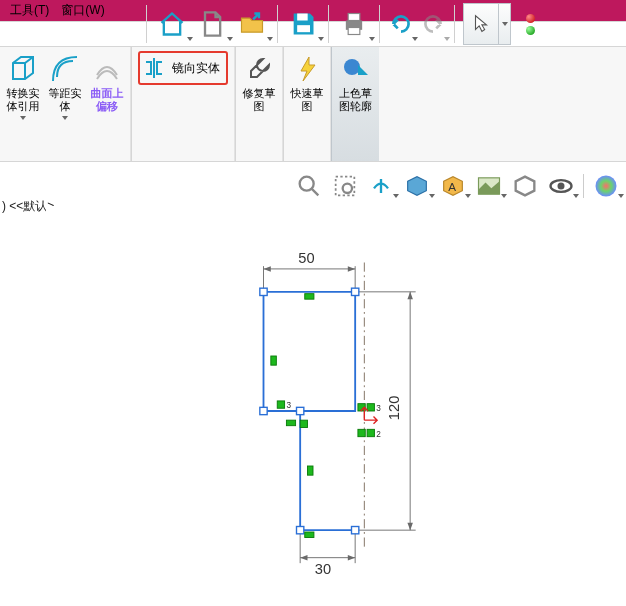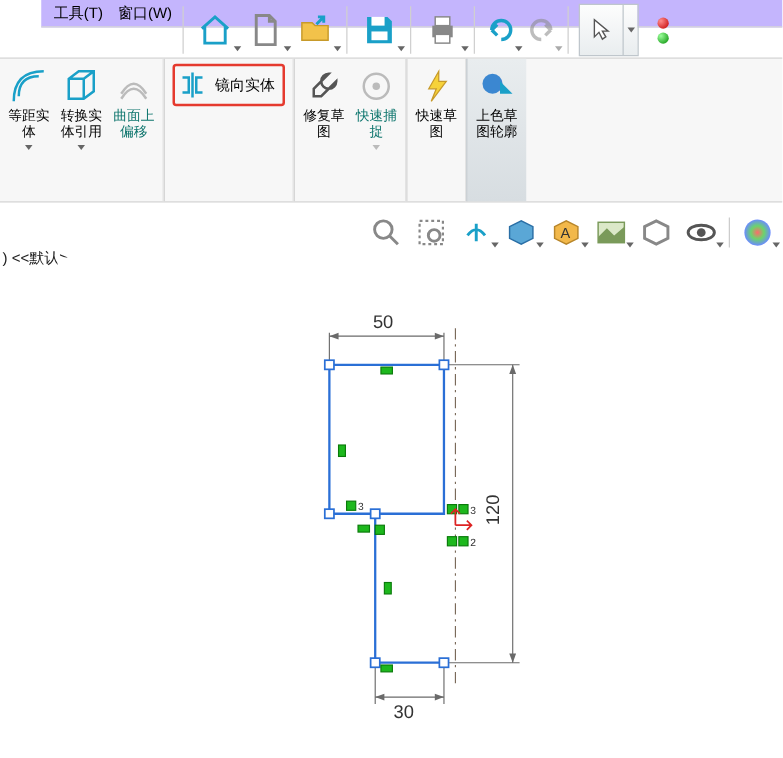--- a/index.html
+++ b/index.html
@@ -7,26 +7,25 @@
     font-family: "Microsoft YaHei", "SimSun", Arial, sans-serif;
     font-size: 12px;
     background: #fff;
     width: 626px;
     height: 606px;
     overflow: hidden;
     position: relative;
   }
   .menubar {
     height: 22px;
-    background: #c4b5fd;
+    background: #be185d;
     border-bottom: 1px solid #d6d6d6;
     display: flex;
     align-items: center;
     padding-left: 4px;
-    margin-left: 33px;
   }
   .menubar .menuitem {
     padding: 2px 6px;
     cursor: default;
   }
   .quickbar {
     position: absolute;
     top: 0;
     left: 140px;
     height: 46px;
@@ -95,21 +94,21 @@
   .rsep {
     width: 1px; background: #d6d6d6;
   }
   .bigbtn {
     width: 42px;
     display: flex; flex-direction: column; align-items: center;
     text-align: center;
     padding-top: 2px;
     cursor: default;
   }
-  .bigbtn.disabled { color: #0f766e; }
+  .bigbtn.disabled { color: #8b5cf6; font-weight: bold; }
   .bigbtn .ic { width: 32px; height: 32px; display:flex; align-items:center; justify-content:center; }
   .bigbtn .lbl { font-size: 11px; line-height: 13px; margin-top: 2px; white-space: pre-line; }
   .bigbtn .caret {
     margin-top: 3px;
     width: 0; height: 0;
     border-left: 3px solid transparent;
     border-right: 3px solid transparent;
     border-top: 4px solid #666;
   }
   .bigbtn.disabled .caret { border-top-color: #bbb; }
@@ -261,37 +260,37 @@
     <div class="dot red"></div>
     <div class="dot green"></div>
   </div>
 </div>
 
 <div class="ribbon">
   <div class="rgroup">
     <div class="bigbtn">
       <div class="ic">
           <svg viewBox="0 0 32 32">
+            <path fill="none" stroke="#1aa0c8" stroke-width="2" d="M6 26 L6 10 L14 4 L26 4 L26 20 L18 26 Z M6 10 L18 10 L26 4 M18 10 L18 26"></path>
+          </svg>
+        </div>
+      <div class="lbl">转换实
+体引用</div>
+      <div class="caret"></div>
+    </div>
+    <div class="bigbtn">
+      <div class="ic">
+          <svg viewBox="0 0 32 32">
             <path fill="none" stroke="#1aa0c8" stroke-width="2" d="M8 24 Q8 8 24 8 M4 28 Q4 4 28 4"></path>
           </svg>
         </div>
       <div class="lbl">等距实
 体</div>
       <div class="caret"></div>
     </div>
-    <div class="bigbtn">
-      <div class="ic">
-          <svg viewBox="0 0 32 32">
-            <path fill="none" stroke="#1aa0c8" stroke-width="2" d="M6 26 L6 10 L14 4 L26 4 L26 20 L18 26 Z M6 10 L18 10 L26 4 M18 10 L18 26"></path>
-          </svg>
-        </div>
-      <div class="lbl">转换实
-体引用</div>
-      <div class="caret"></div>
-    </div>
     <div class="bigbtn disabled">
       <div class="ic">
           <svg viewBox="0 0 32 32">
             <path fill="none" stroke="#bbb" stroke-width="2" d="M6 22 Q16 6 26 22 M6 26 Q16 10 26 26"></path>
           </svg>
         </div>
       <div class="lbl">曲面上
 偏移</div>
     </div>
   </div>
@@ -309,31 +308,20 @@
   <div class="rsep"></div>
   <div class="rgroup">
     <div class="bigbtn">
       <div class="ic">
           <svg viewBox="0 0 32 32">
             <path fill="none" stroke="#555" stroke-width="2" d="M20 6 A6 6 0 1 0 26 12 L14 24 L8 24 L8 18 Z"></path>
           </svg>
         </div>
       <div class="lbl">修复草
 图</div>
-    </div>
-    <div class="bigbtn disabled">
-      <div class="ic">
-          <svg viewBox="0 0 32 32">
-            <circle cx="16" cy="16" r="10" fill="none" stroke="#bbb" stroke-width="2"></circle>
-            <circle cx="16" cy="16" r="3" fill="#bbb"></circle>
-          </svg>
-        </div>
-      <div class="lbl">快速捕
-捉</div>
-      <div class="caret"></div>
     </div>
   </div>
   <div class="rsep"></div>
   <div class="rgroup">
     <div class="bigbtn">
       <div class="ic">
           <svg viewBox="0 0 32 32">
             <path fill="#f6d23a" stroke="#c79a2a" d="M18 4 L10 18 H16 L12 28 L24 12 H18 Z"></path>
           </svg>
         </div>

